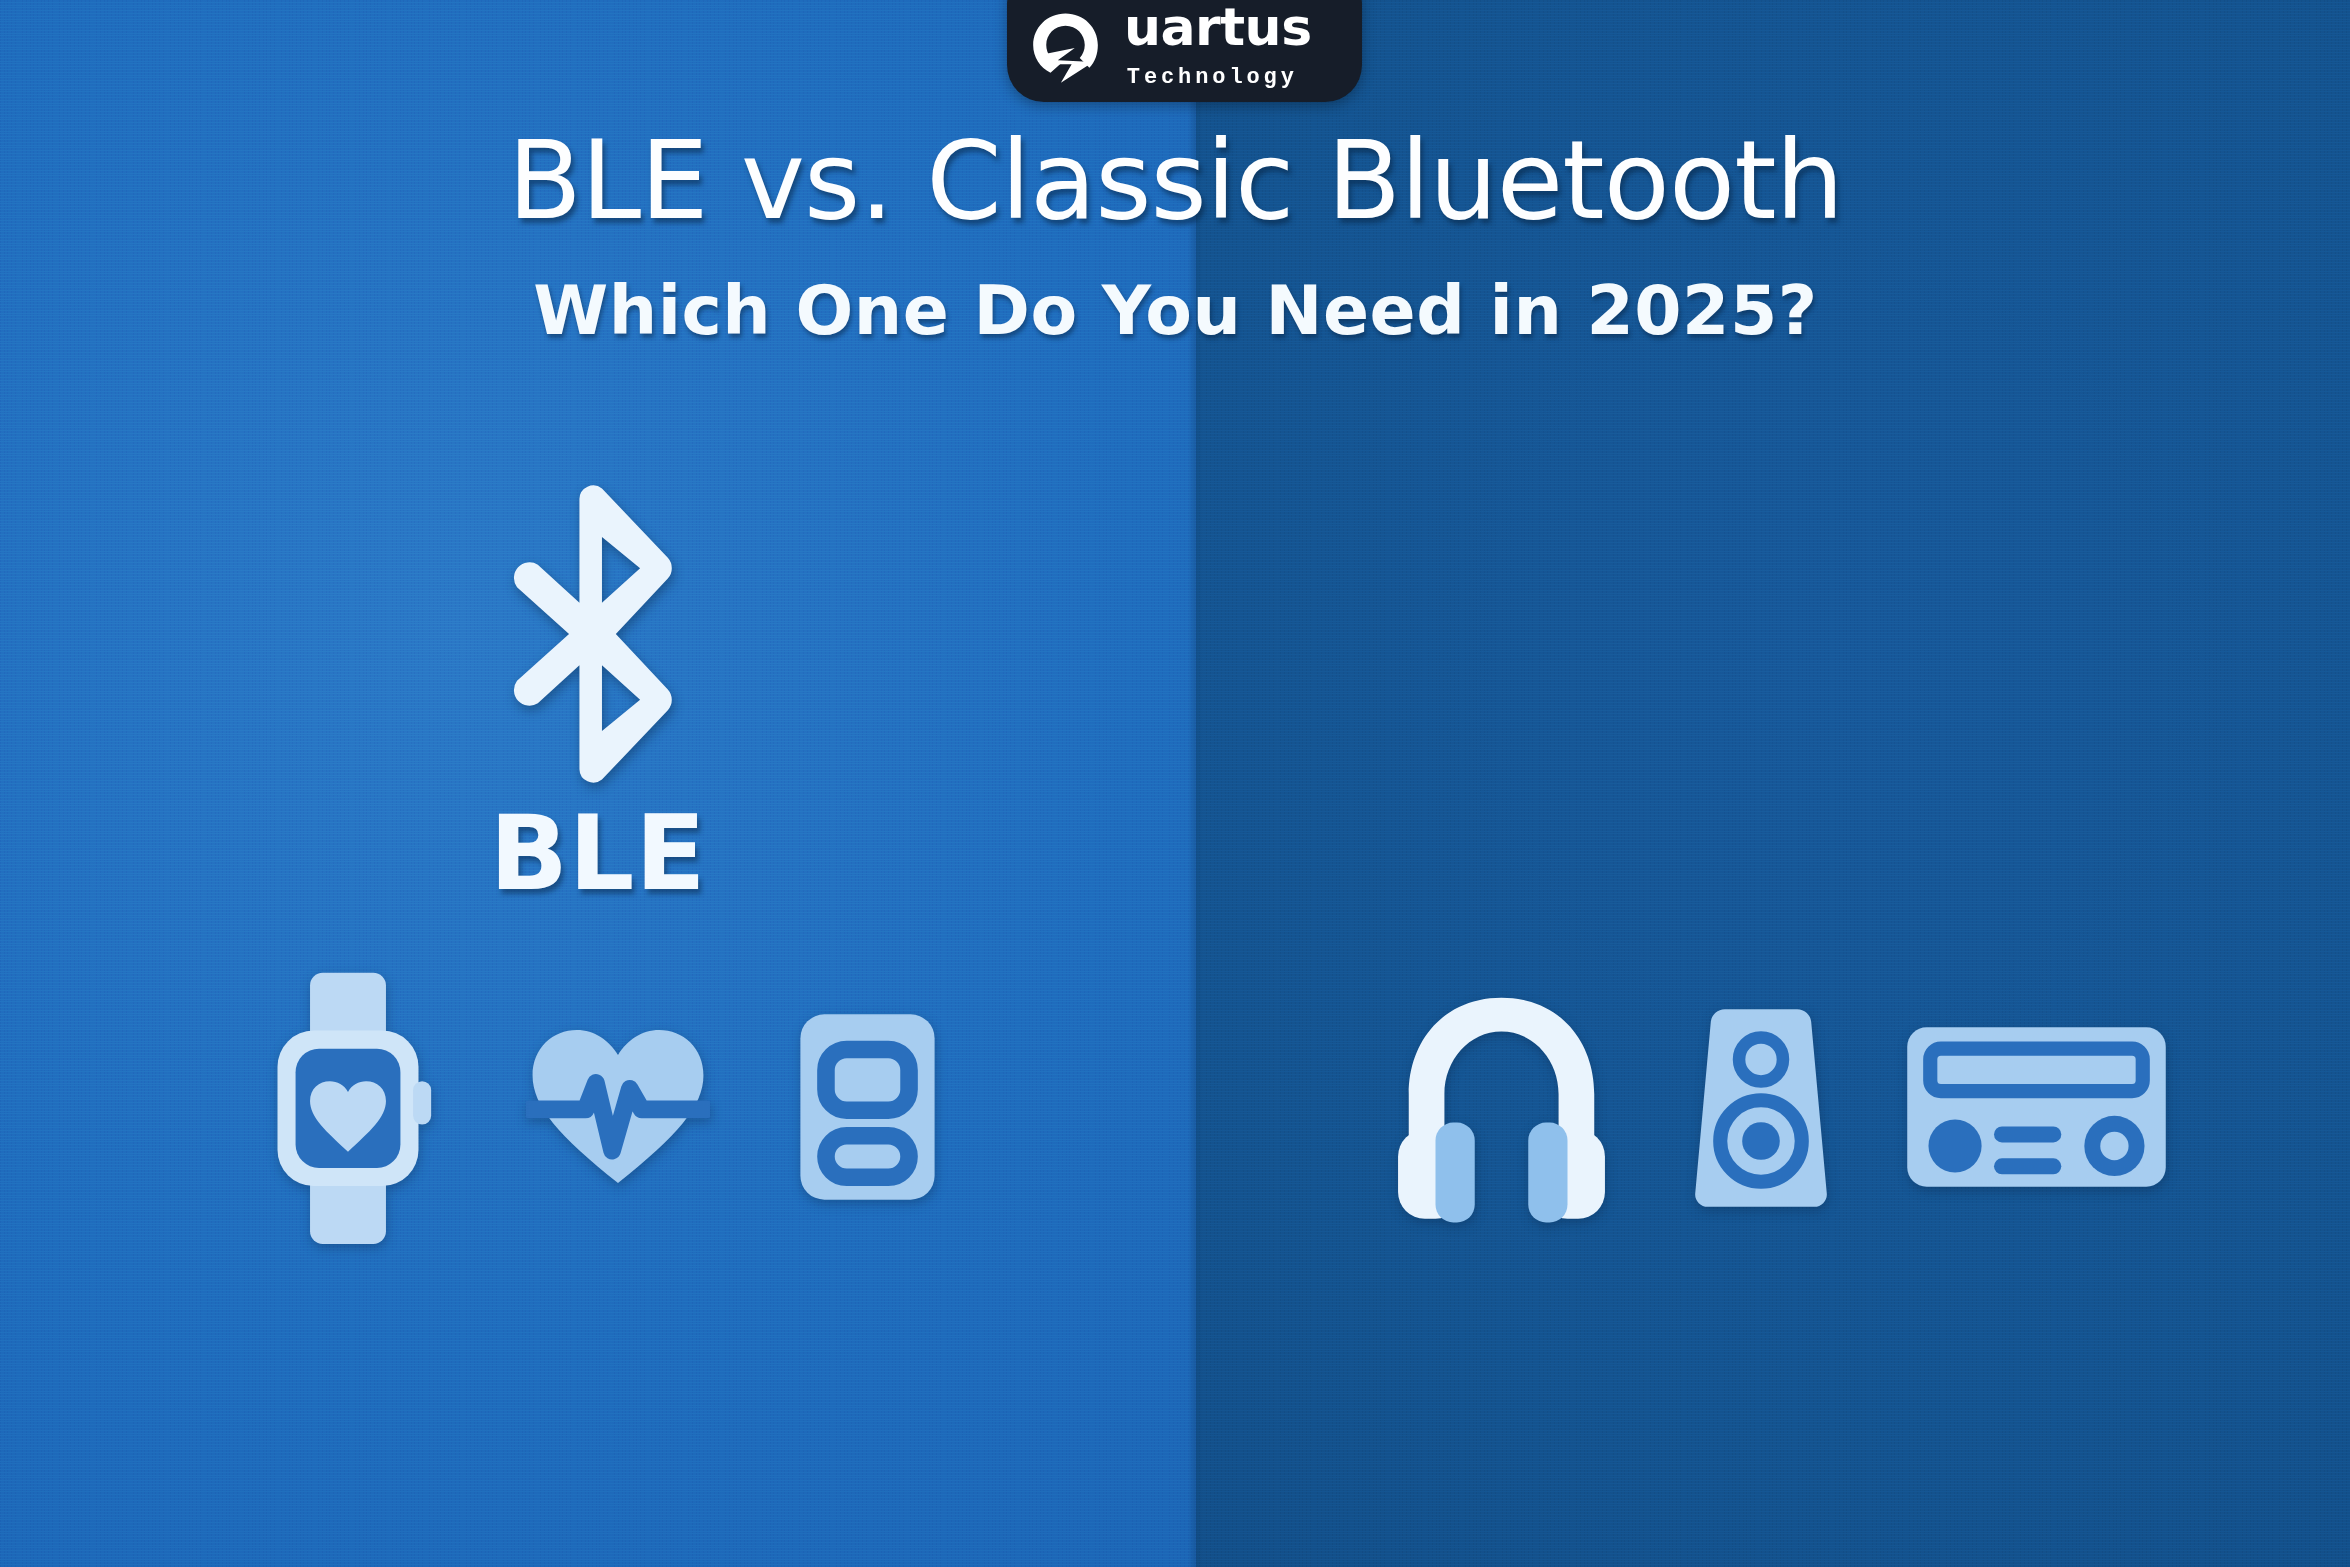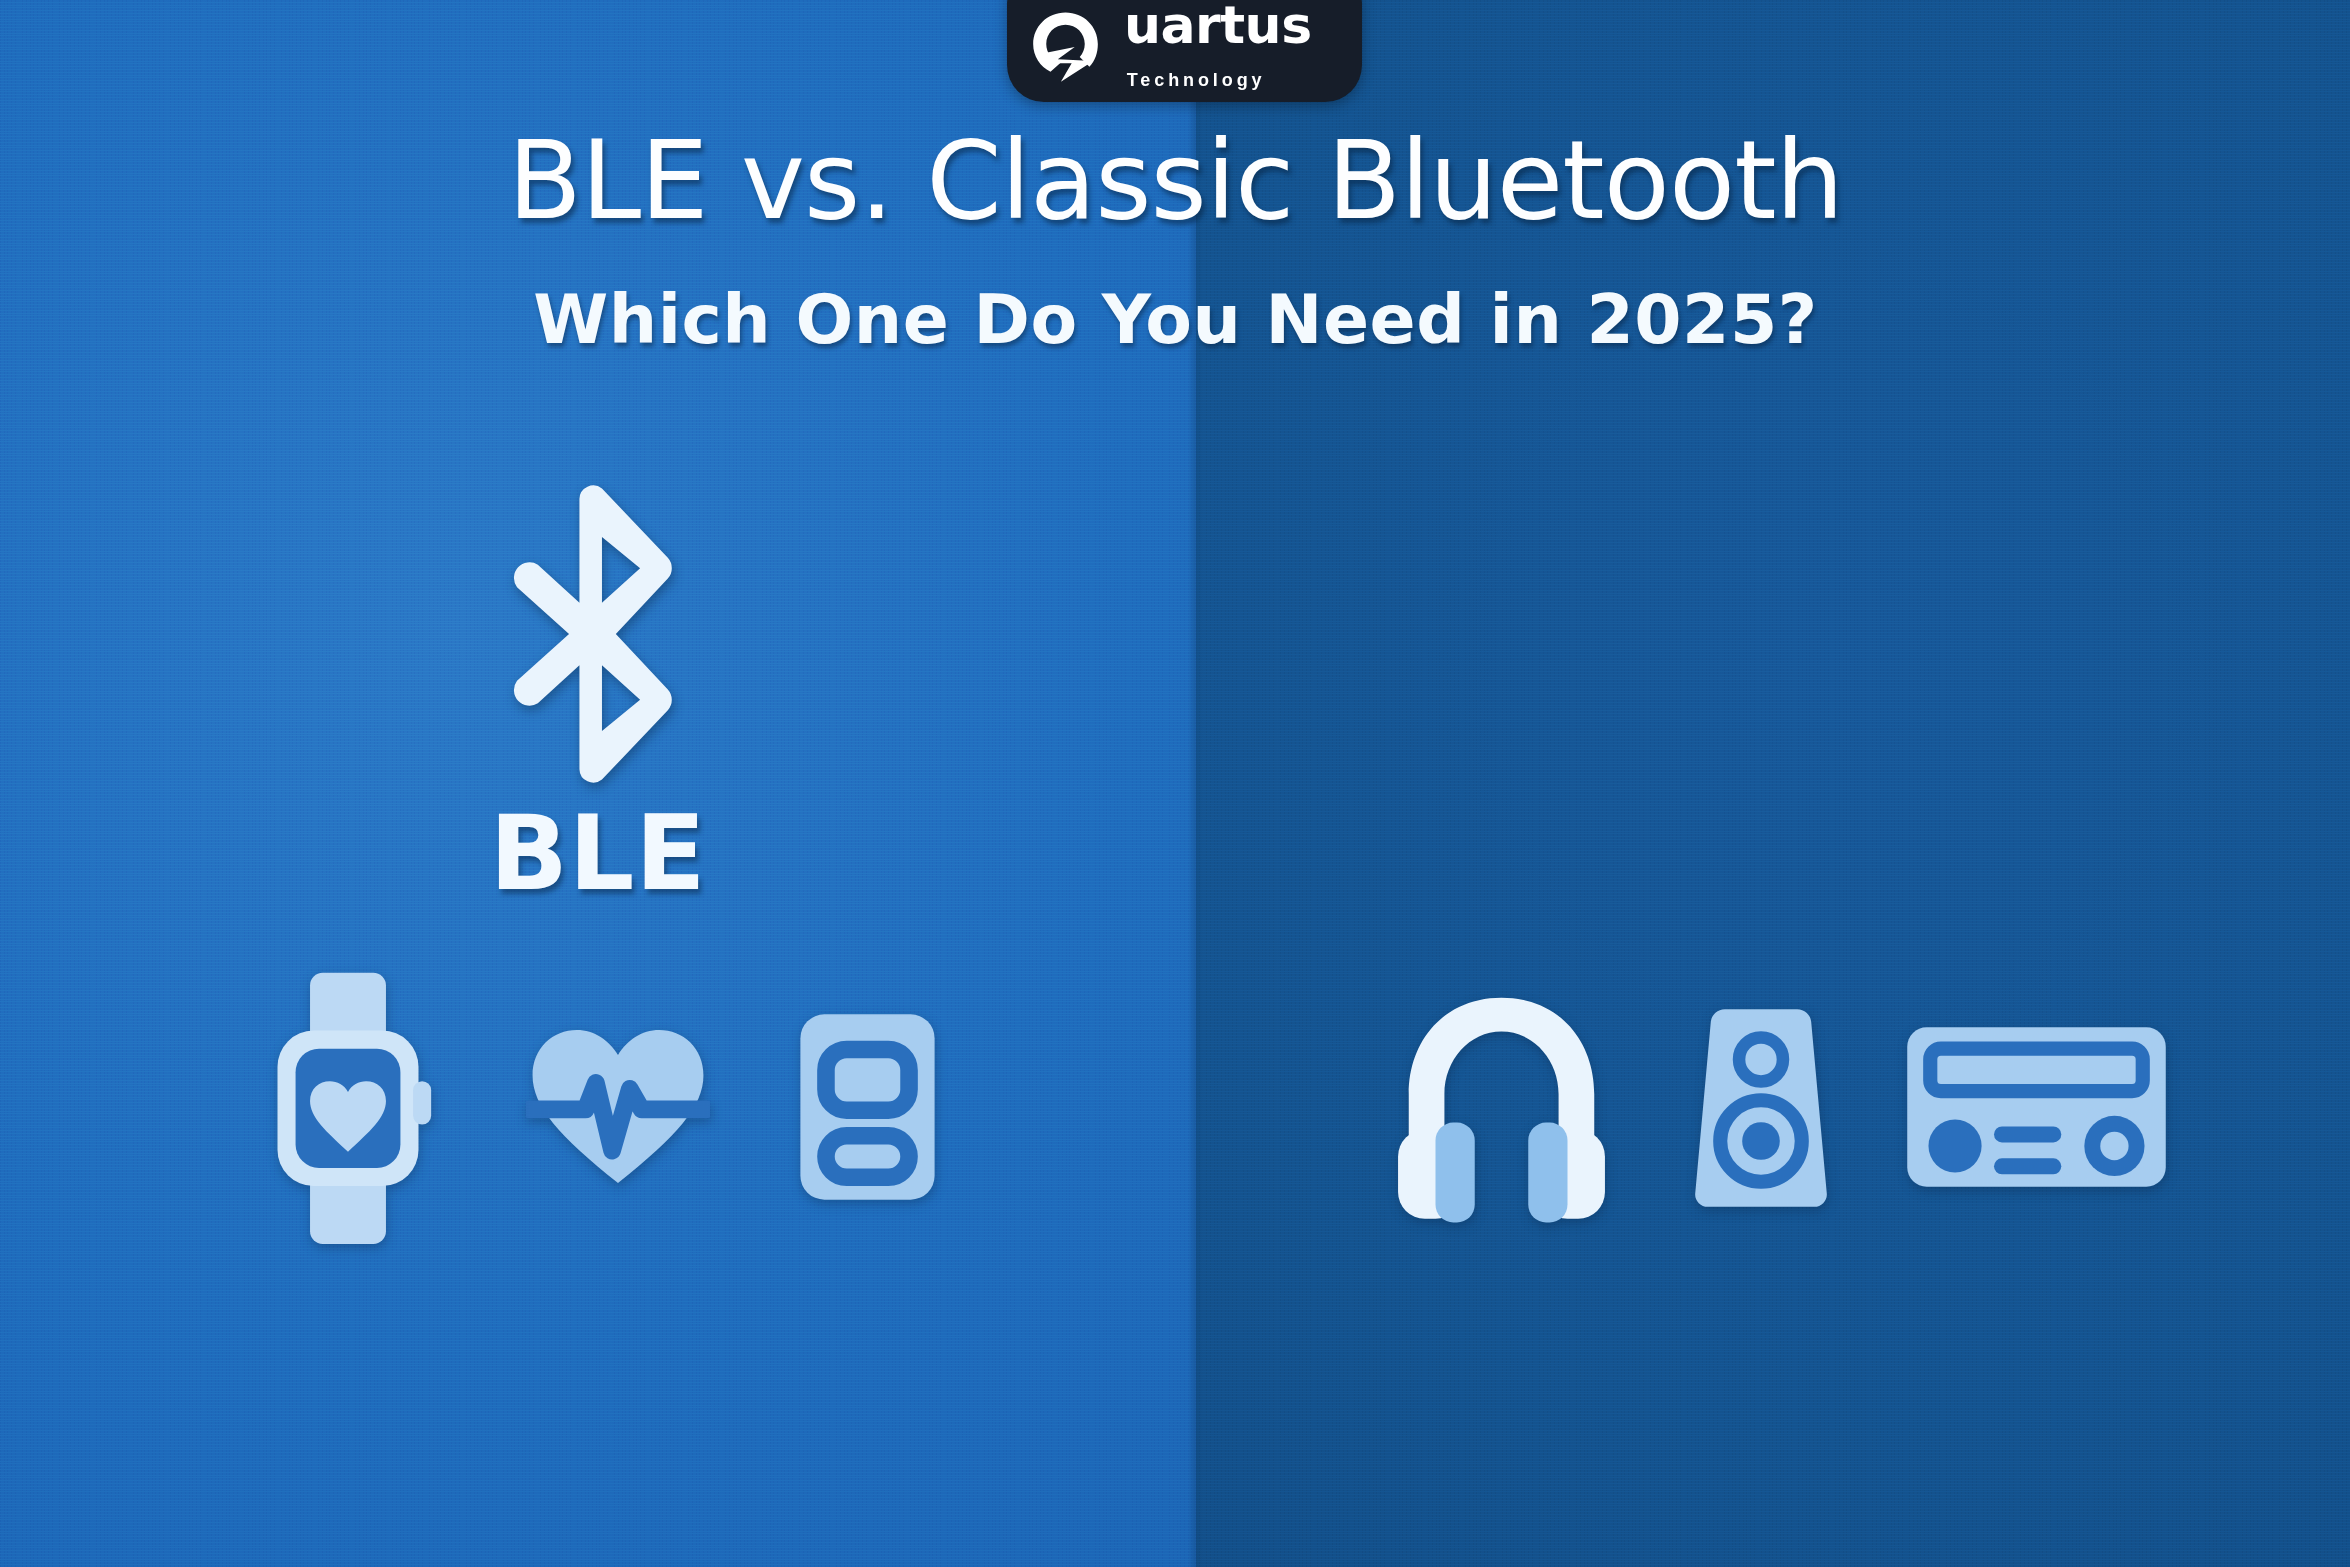--- a/index.html
+++ b/index.html
@@ -36,34 +36,34 @@
     background:#161d29;border-radius:24px 24px 37px 37px;
     display:flex;align-items:flex-end;justify-content:flex-start;
     box-shadow:0 3.7px 13px rgba(0,0,0,.30);
     z-index:12;overflow:hidden;
   }
   .logo-inner{display:flex;align-items:center;gap:20px;padding:0 16.5px 13px 20px;width:100%;box-sizing:border-box;}
   .logo-mark{width:77px;height:77px;flex:0 0 77px;position:relative;top:1.8px;}
   .logo-words{display:flex;flex-direction:column;justify-content:center;line-height:1;}
   .logo-main{color:#fff;font-size:52px;font-weight:700;letter-spacing:-0.5px;
     font-family:"DejaVu Sans","Liberation Sans",sans-serif;}
-  .logo-sub{color:#fff;font-size:18px;font-weight:600;letter-spacing:3.9px;
-    margin-top:20px;padding-left:2.8px;
-    font-family:Liberation Sans, sans-serif;}
+  .logo-sub{color:#fff;font-size:22px;font-weight:600;letter-spacing:3.9px;
+    margin-top:14px;padding-left:2.8px;
+    font-family:Liberation Mono, monospace;}
 
   
   .title{
     position:absolute;left:0;top:118px;width:2351px;text-align:center;
     color:#fdfeff;font-size:108px;font-weight:400;letter-spacing:-0.9px;
     font-family:"DejaVu Sans","Liberation Sans",sans-serif;
     text-shadow:2.8px 4.6px 5.5px rgba(6,31,60,.50);
     z-index:8;white-space:nowrap;
   }
   .subtitle{
-    position:absolute;left:0;top:280px;width:2351px;text-align:center;
+    position:absolute;left:0;top:271px;width:2351px;text-align:center;
     color:#f4fafe;font-size:68px;font-weight:700;letter-spacing:0.5px;
     font-family:"DejaVu Sans","Liberation Sans",sans-serif;
     text-shadow:1.8px 3.7px 4.6px rgba(6,31,60,.45);
     z-index:8;white-space:nowrap;
   }
 
   
   .panel{position:absolute;top:478px;z-index:6;display:flex;flex-direction:column;align-items:center;}
   .panel-left{left:0;width:1196px;}
   .panel-right{left:1196px;width:1155px;}

